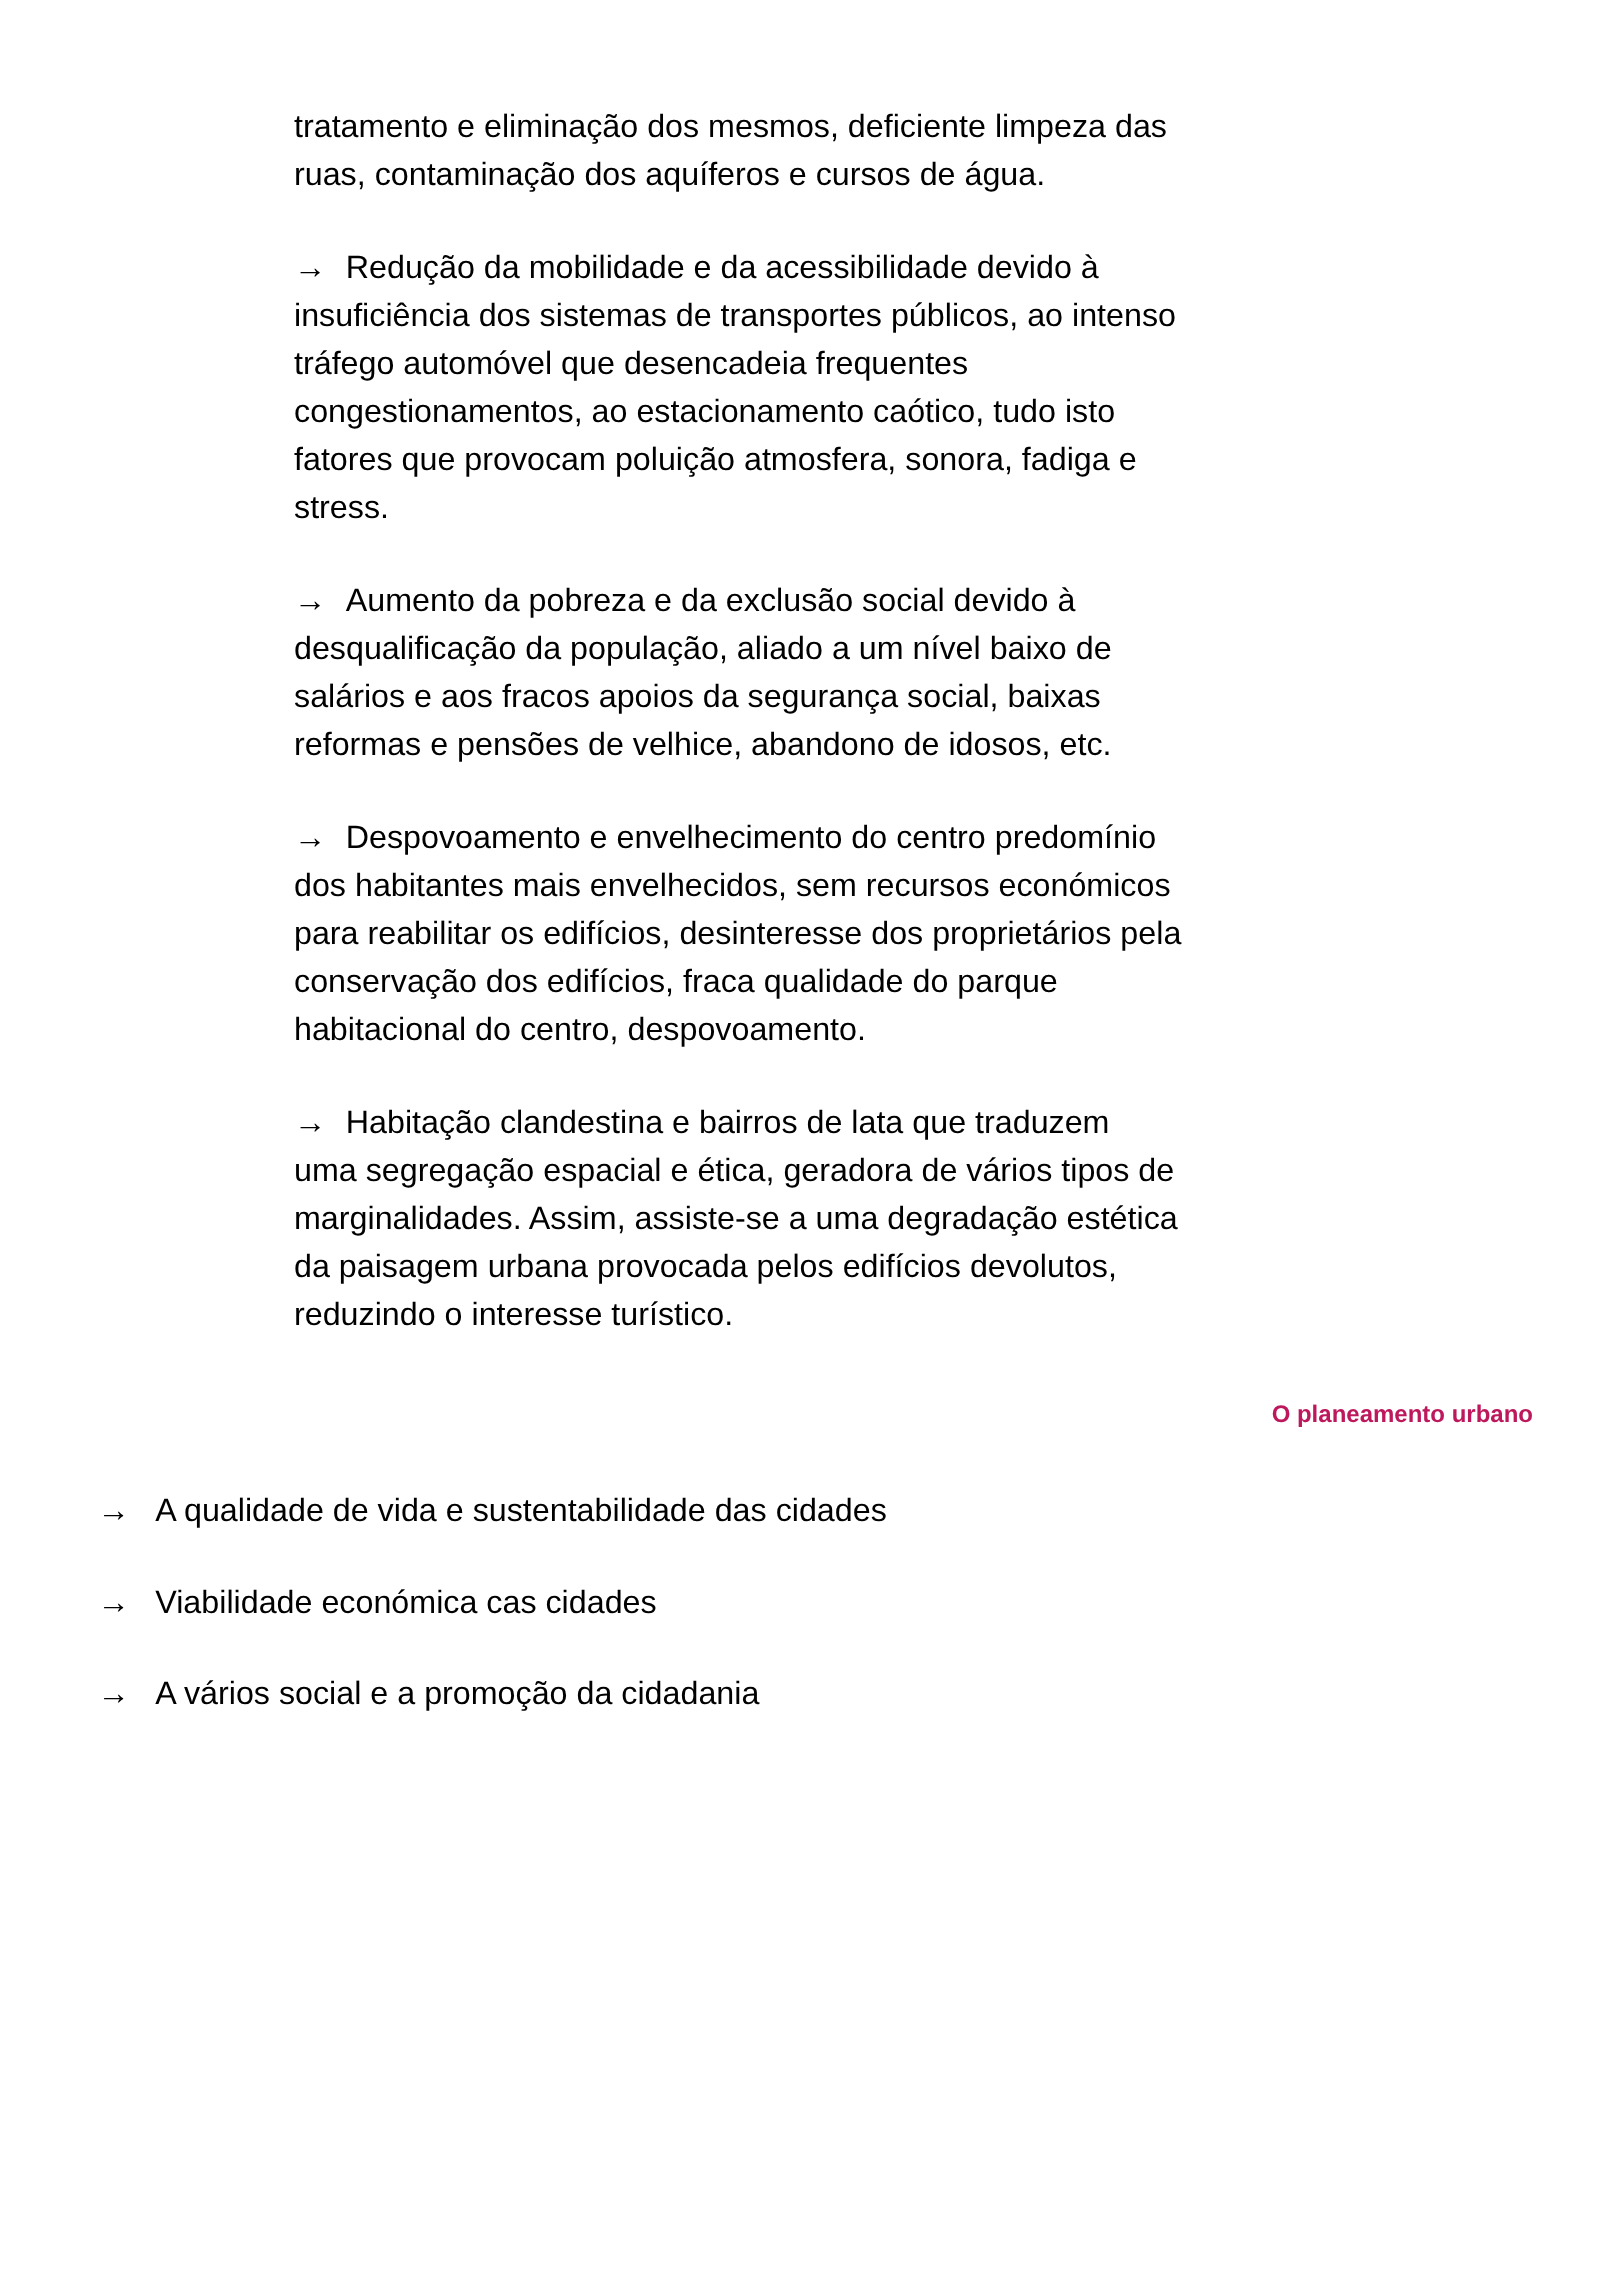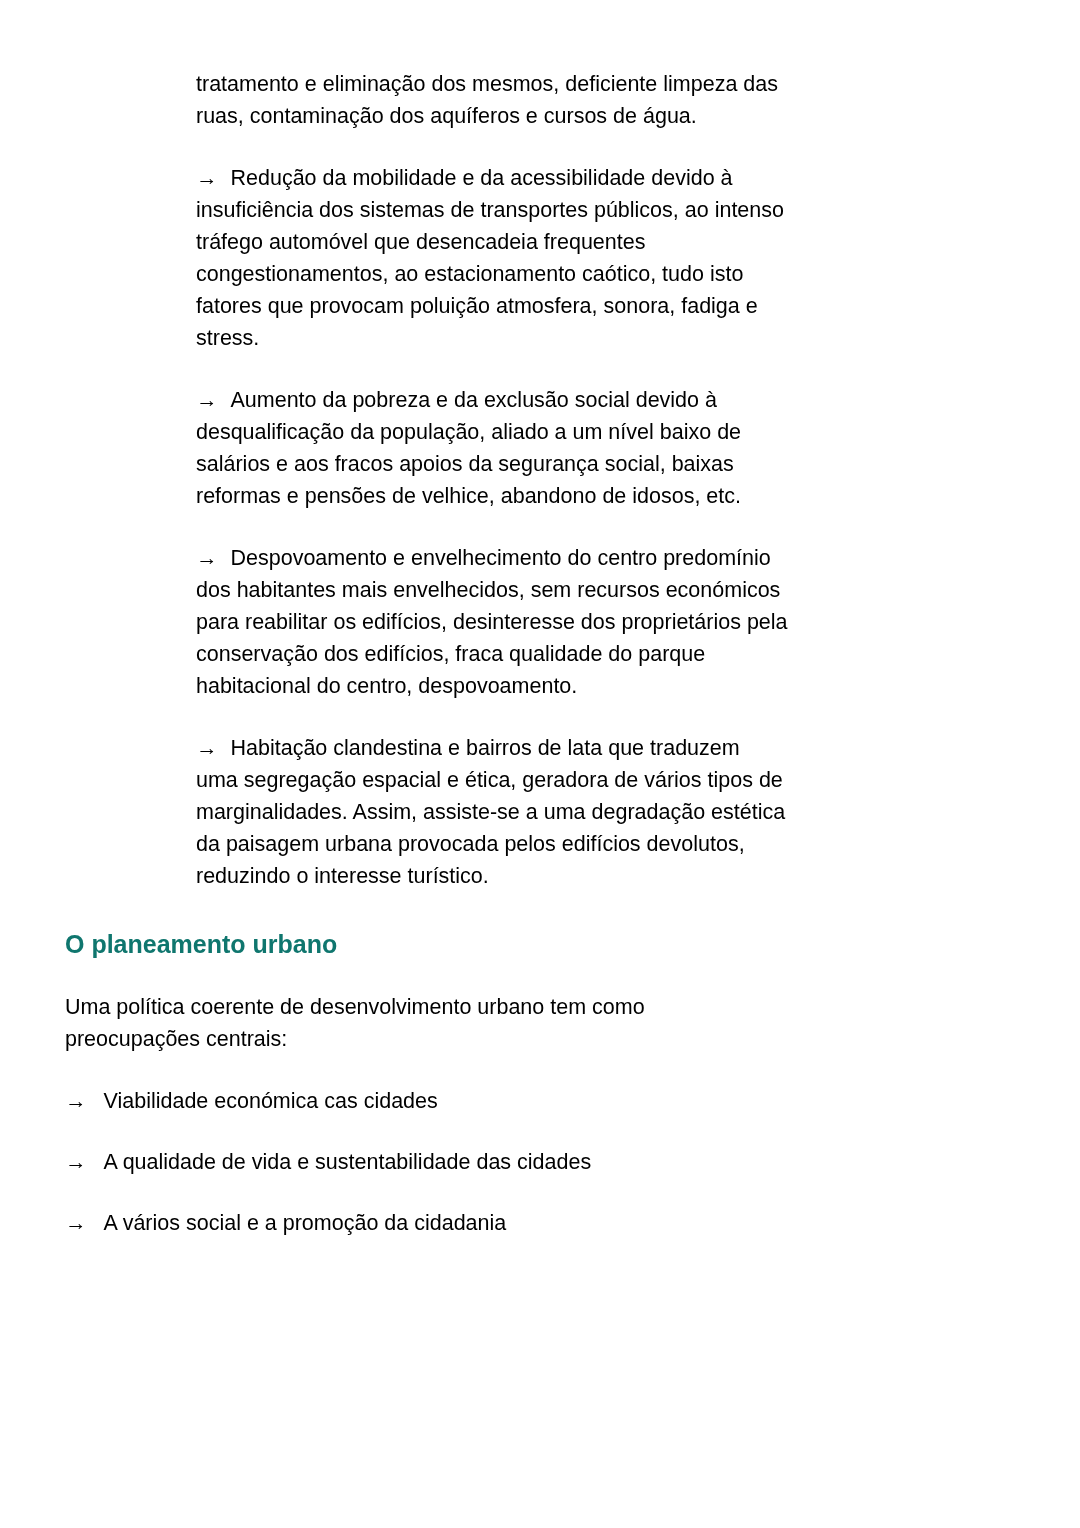--- a/index.html
+++ b/index.html
@@ -18,25 +18,26 @@
     color: #000000;
     font-size: 21.5px;
     line-height: 32px;
   }
   .para { margin: 0 0 30px 0; }
   .indented { margin-left: 131px; }
   .ml { white-space: pre-line; }
   .arrow { margin-right: 13px; font-weight: normal; }
   .lead { font-weight: normal; }
   .heading {
-    color: #0f766e;
-    font-size: 25px;
+    color: #be185d;
+    font-size: 16px;
     line-height: 34px;
     font-weight: bold;
     margin: 35px 0 30px 0;
+    text-align: right;
   }
   .item { margin: 0 0 29px 0; }
   .item .arrow { margin-right: 17px; }
 </style>
 </head>
 <body>
 
 <main class="page">
 
   <p class="para indented ml">tratamento e eliminação dos mesmos, deficiente limpeza das
@@ -61,24 +62,22 @@
 habitacional do centro, despovoamento.</span></p>
 
   <p class="para indented"><span class="arrow">→</span><span class="lead">Habitação clandestina e bairros de lata</span><span class="ml"> que traduzem
 uma segregação espacial e ética, geradora de vários tipos de
 marginalidades. Assim, assiste-se a uma degradação estética
 da paisagem urbana provocada pelos edifícios devolutos,
 reduzindo o interesse turístico.</span></p>
 
   <h2 class="heading">O planeamento urbano</h2>
 
-  <p class="para ml">Uma política coerente de desenvolvimento urbano tem como
-preocupações centrais:</p>
+
+  <p class="para indented item"><span class="arrow">→</span><span>A qualidade de vida e sustentabilidade das cidades</span></p>
 
   <p class="para indented item"><span class="arrow">→</span><span>Viabilidade económica cas cidades</span></p>
-
-  <p class="para indented item"><span class="arrow">→</span><span>A qualidade de vida e sustentabilidade das cidades</span></p>
 
 
 
   <p class="para indented item"><span class="arrow">→</span><span>A vários social e a promoção da cidadania</span></p>
 
 </main>
 
 </body></html>

